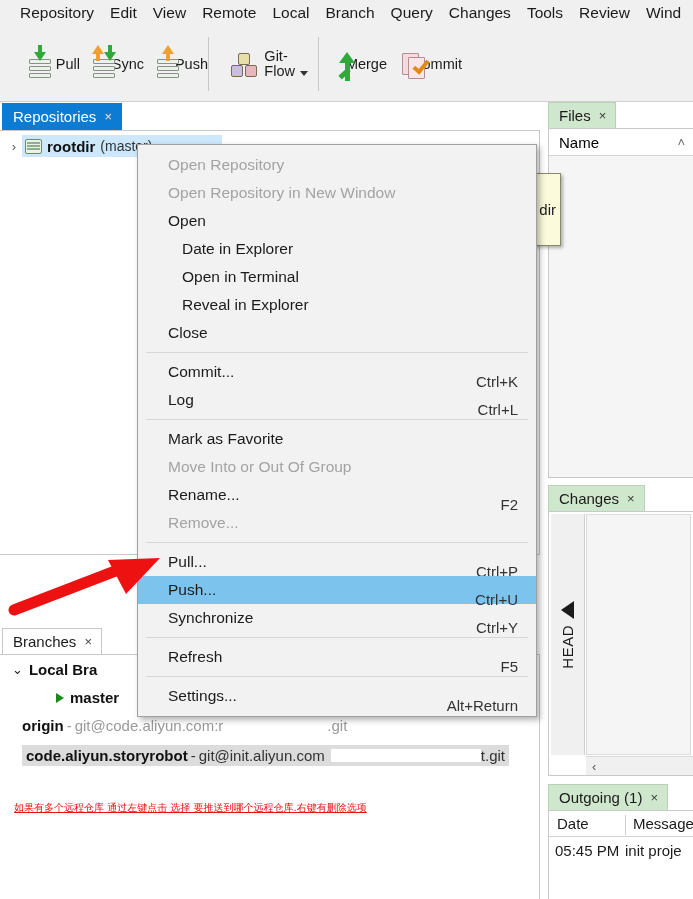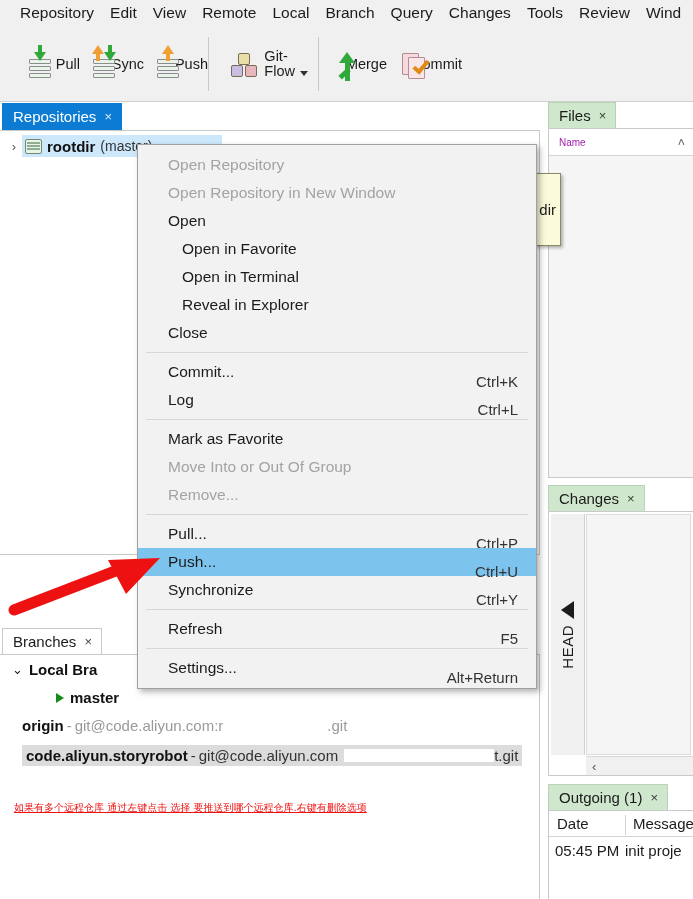--- a/index.html
+++ b/index.html
@@ -145,21 +145,21 @@
   }
 
   
   #files-tabrow{ left:548px; top:102px; }
   #files-body{ left:548px; top:128px; width:145px; height:350px; border-right:none;}
   .colhdr{
     position:absolute; left:0; top:0; width:100%; height:27px;
     background:#ffffff; border-bottom:1px solid #d4d4d4;
     display:flex; align-items:center;
   }
-  .colhdr .ch{ font-size:10px; color:#a21caf; padding-left:10px;}
+  .colhdr .ch{ font-size:15px; color:#000000; padding-left:10px;}
   .sort-caret{ position:absolute; right:8px; top:6px; color:#6a6a6a; font-size:13px;}
   .panel-fill{ position:absolute; left:0; top:27px; right:0; bottom:0; background:#f5f5f5;}
 
   
   .tooltip{
     position:absolute; left:505px; top:173px; width:56px; height:73px;
     background:#fbfbdc; border:1px solid #8a8a6a;
     box-shadow:2px 2px 3px rgba(0,0,0,.28);
     font-size:15px; color:#1b1b1b;
     display:flex; align-items:center; justify-content:flex-end;
@@ -403,21 +403,21 @@
     <span class="bold">origin</span>
     <span class="dim" style="margin:0 -3px;"> - </span>
     <span class="dim">git@code.aliyun.com:r</span>
     <span class="redact" style="width:96px;"></span>
     <span class="dim" style="margin-left:-4px;">.git</span>
   </div>
 
   <div class="br-row remote-sel" style="left:22px; top:90px; padding:2px 4px;">
     <span class="bold">code.aliyun.storyrobot</span>
     <span style="margin:0 -3px; color:#333;"> - </span>
-    <span style="color:#333;">git@code.aliyun.com</span>
+    <span style="color:#333;">git@init.aliyun.com</span>
     <span class="redact" style="width:150px; background:#fff;"></span>
     <span style="color:#333; margin-left:-6px;">t.git</span>
   </div>
 </div>
 
 <div class="note-cn">如果有多个远程仓库 通过左键点击 选择 要推送到哪个远程仓库.右键有删除选项</div>
 
 <div class="ctxmenu" id="ctxmenu">
     <div class="ci disabled">
       <span>Open Repository</span>
@@ -425,21 +425,21 @@
     </div>
     <div class="ci disabled">
       <span>Open Repository in New Window</span>
       <span class="acc"></span>
     </div>
     <div class="ci">
       <span>Open</span>
       <span class="acc"></span>
     </div>
     <div class="ci indent">
-      <span>Open in Favorite</span>
+      <span>Date in Explorer</span>
       <span class="acc"></span>
     </div>
     <div class="ci indent">
       <span>Open in Terminal</span>
       <span class="acc"></span>
     </div>
     <div class="ci indent">
       <span>Reveal in Explorer</span>
       <span class="acc"></span>
     </div>
@@ -457,20 +457,24 @@
       <span class="acc">Ctrl+L</span>
     </div>
     <div class="csep"></div>
     <div class="ci">
       <span>Mark as Favorite</span>
       <span class="acc"></span>
     </div>
     <div class="ci disabled">
       <span>Move Into or Out Of Group</span>
       <span class="acc"></span>
+    </div>
+    <div class="ci">
+      <span>Rename...</span>
+      <span class="acc">F2</span>
     </div>
     <div class="ci disabled">
       <span>Remove...</span>
       <span class="acc"></span>
     </div>
     <div class="csep"></div>
     <div class="ci">
       <span>Pull...</span>
       <span class="acc">Ctrl+P</span>
     </div>

